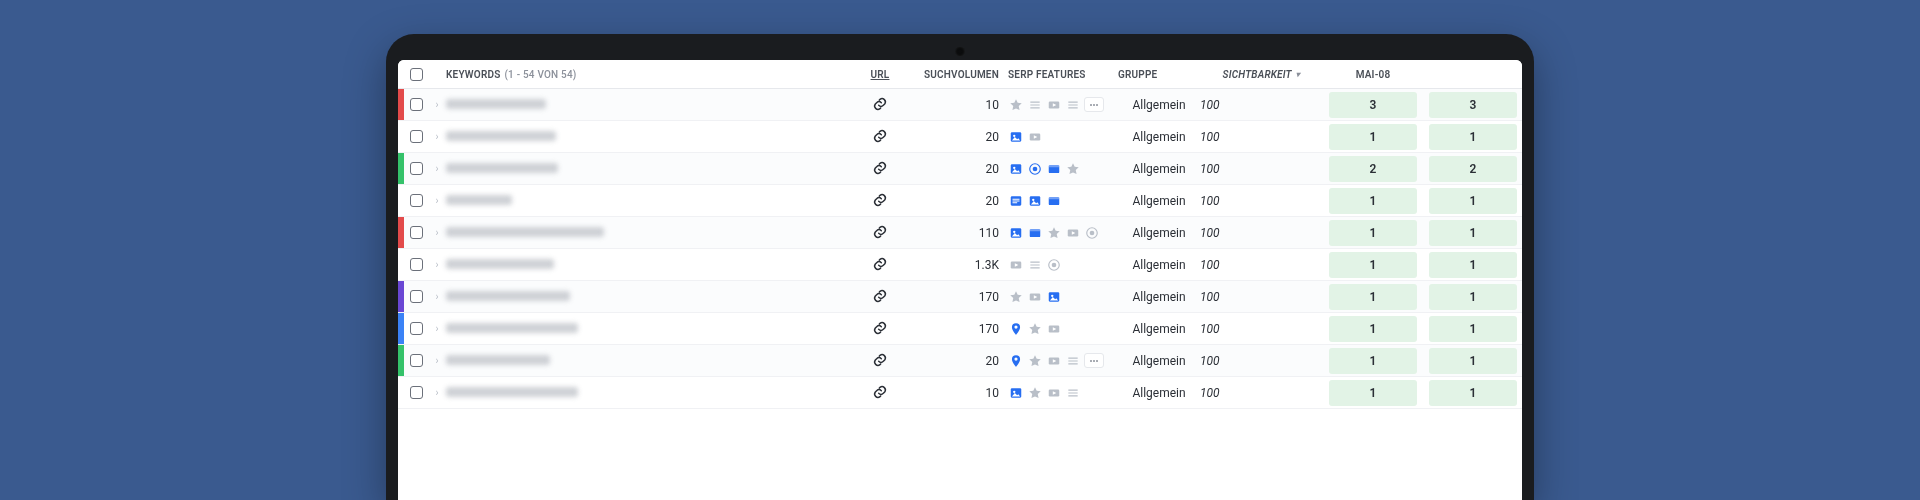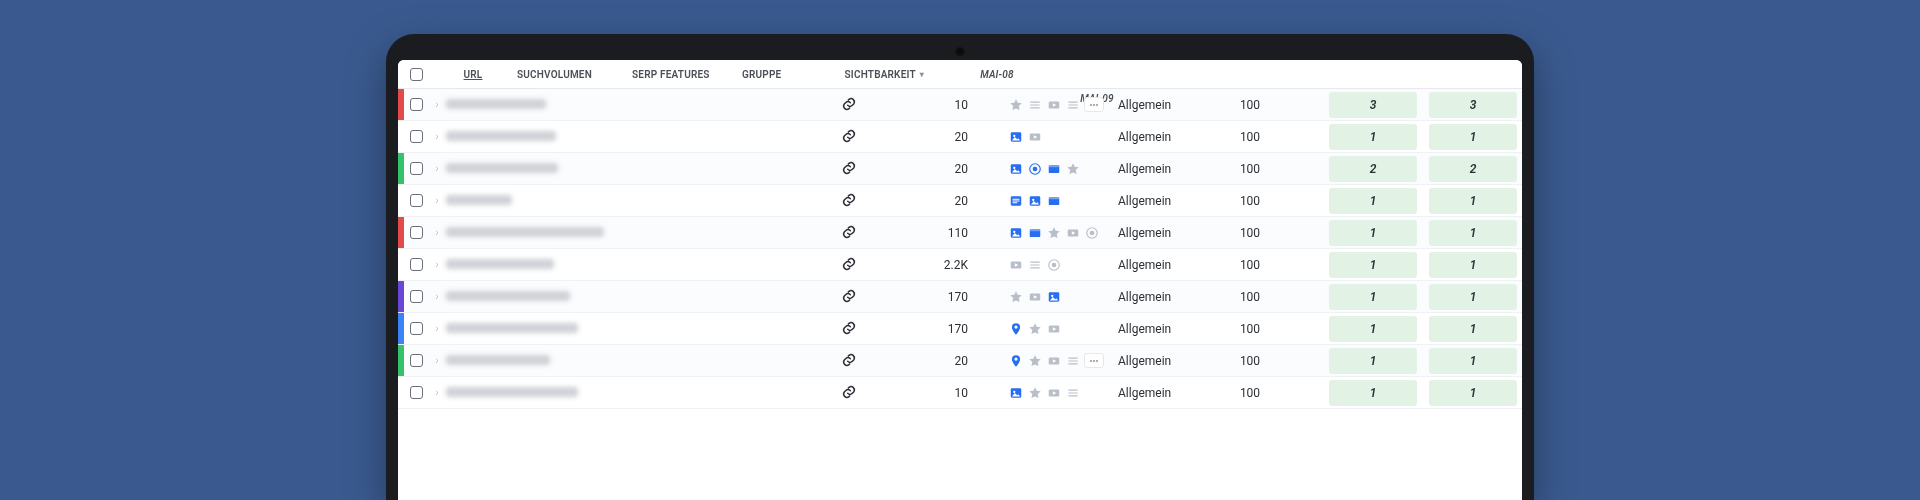--- a/index.html
+++ b/index.html
@@ -103,50 +103,50 @@
     padding-right: 8px;
   }
   .col-url {
     width: 54px;
     text-align: center;
     flex-shrink: 0;
   }
   .col-volume {
     width: 92px;
     text-align: right;
-    padding-right: 40px;
+    padding-right: 9px;
     flex-shrink: 0;
     font-variant-numeric: tabular-nums;
   }
   .col-features {
     width: 110px;
     text-align: left;
     flex-shrink: 0;
     display: flex;
     gap: 4px;
     align-items: center;
   }
   .col-group {
     width: 82px;
-    text-align: left;
+    text-align: center;
     flex-shrink: 0;
   }
   .col-visibility {
     width: 100px;
-    text-align: center;
+    text-align: left;
     padding-right: 24px;
     flex-shrink: 0;
     font-variant-numeric: tabular-nums;
+    font-style: italic;
   }
   .col-rank {
     width: 98px;
     text-align: center;
     flex-shrink: 0;
     font-variant-numeric: tabular-nums;
-    font-style: italic;
   }
   .col-rank + .col-rank {
      margin-left: 2px;
   }
   .th { display: flex; align-items: center; }
   .th.col-keyword { gap: 6px; }
   .th.col-visibility {
     display: flex;
     align-items: center;
     justify-content: flex-end;
@@ -269,20 +269,24 @@
   <div class="bezel">
     <div class="camera"></div>
     <div class="screen">
 
       <div class="table-header">
         <div class="col-edge"></div>
         <div class="th col-checkbox">
           <div class="checkbox"></div>
         </div>
         <div class="th col-caret"></div>
+        <div class="th col-keyword hdr-label" style="gap:4px;">
+          <span>KEYWORDS</span>
+          <span style="font-weight:500;color:var(--text-muted);">(1 - 54 VON 54)</span>
+        </div>
         <div class="th col-url hdr-label" style="justify-content:center;text-decoration:underline;">URL</div>
         <div class="th col-volume hdr-label" style="justify-content:flex-end;">SUCHVOLUMEN</div>
         <div class="th col-features hdr-label">SERP FEATURES</div>
         <div class="th col-group hdr-label">GRUPPE</div>
         <div class="th col-visibility hdr-label">
           <span>SICHTBARKEIT</span>
           <span class="sort-caret">▾</span>
         </div>
         <div class="th col-rank hdr-label" style="justify-content:center;">MAI-08</div>
         <div class="th col-rank hdr-label" style="justify-content:center;margin-top:48px;">MAI-09</div>
@@ -485,21 +489,21 @@
     <div class="col-checkbox">
               <div class="checkbox"></div>
             </div>
     <div class="col-caret">›</div>
     <div class="col-keyword"><span class="kw-blur" style="width:108px"></span></div>
     <div class="col-url"><span class="link-icon">
                 <svg width="16" height="16">
                   <use href="#ic-link"></use>
                 </svg>
               </span></div>
-    <div class="col-volume">2.2K</div>
+    <div class="col-volume">1.3K</div>
     <div class="col-features">
               <span class="feat ">
                 <svg width="14" height="14">
                   <use href="#ic-video"></use>
                 </svg>
               </span>
               <span class="feat ">
                 <svg width="14" height="14">
                   <use href="#ic-list"></use>
                 </svg>

